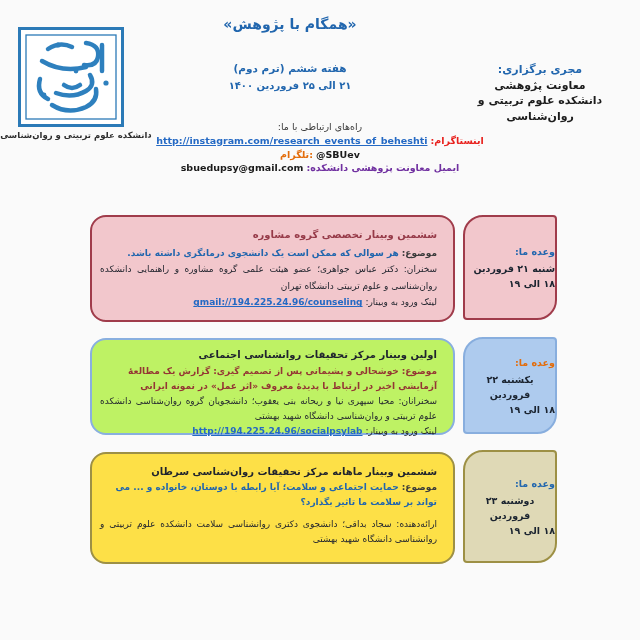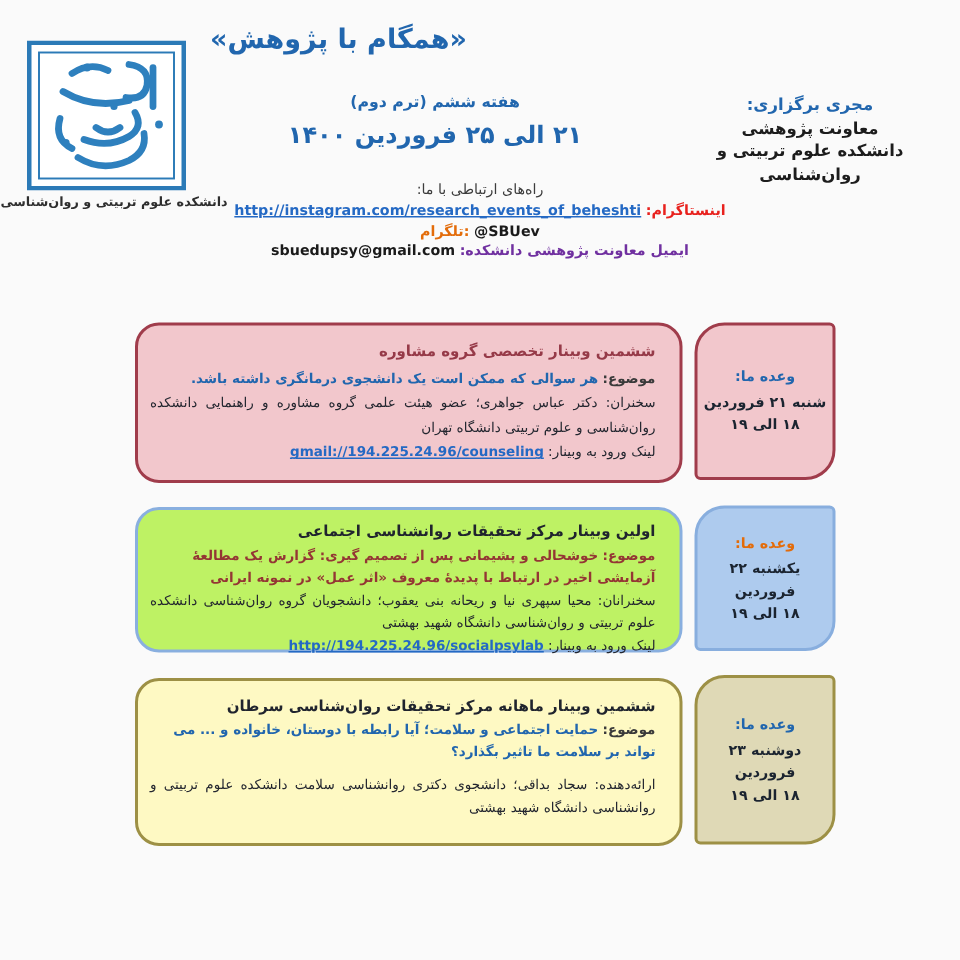--- a/index.html
+++ b/index.html
@@ -8,26 +8,26 @@
     background:#fafafa;
     font-family:"DejaVu Sans",sans-serif;
     direction:rtl;
   }
   .abs{position:absolute}
 
   
   .logo-box{left:18px;top:27px;width:106px;height:100px}
   .logo-caption{left:0px;top:130px;width:152px;text-align:center;
     font-size:8.5px;font-weight:bold;color:#2e2e2e;letter-spacing:0}
-  .main-title{top:16px;left:140px;width:300px;text-align:left;
-    font-size:18px;font-weight:bold;color:#2166ae}
+  .main-title{top:16px;left:140px;width:300px;text-align:center;
+    font-size:14px;font-weight:bold;color:#2166ae}
   .sub-title{top:62px;left:165px;width:250px;text-align:center;
     font-size:10.5px;font-weight:bold;color:#2166ae}
   .date-range{top:80px;left:165px;width:250px;text-align:center;
-    font-size:16px;font-weight:bold;color:#2166ae}
+    font-size:10px;font-weight:bold;color:#2166ae}
 
   .organizer{top:62px;right:5px;width:190px;text-align:center;
     font-size:11px;font-weight:bold;line-height:15.5px;color:#1c1c1c}
   .organizer .org-label{color:#2166ae}
 
   .contact{top:120px;left:120px;width:400px;text-align:center;
     font-size:9.5px;line-height:13.8px;color:#3c3c3c}
   .contact .row{white-space:nowrap}
   .tg-label{color:#e36c0a;font-weight:bold}
   .tg-handle{color:#1a1a1a;font-weight:bold}
@@ -50,29 +50,29 @@
 
   .event-1{top:215px;height:107px;background:#f2c7cc;border-color:#a03c4b}
   .event-1 .ev-title{color:#963a48}
   .event-1 .t-text{color:#2166ae}
 
   .event-2{top:338px;height:97px;background:#bef264;border-color:#89afdf;line-height:1.68;padding-top:7px}
   .event-2 .ev-title{color:#20242e}
   .event-2 .t-label{color:#943634}
   .event-2 .t-text{color:#943634}
 
-  .event-3{top:452px;height:112px;background:#fef9c3;border-color:#9d9045;line-height:1.7}
+  .event-3{top:452px;height:112px;background:#fde047;border-color:#9d9045;line-height:1.7}
   .event-3 .ev-title{color:#20242e}
   .event-3 .t-text{color:#2166ae}
   .event-3 .ev-speaker{margin-top:6px}
 
   
   .sched{left:463px;width:94px;box-sizing:border-box;
     border-radius:20px 4px 20px 4px;border:2px solid;
-    display:flex;flex-direction:column;justify-content:center;align-items:center;
+    display:flex;flex-direction:column;justify-content:center;align-items:flex-start;
     text-align:center;font-size:9.5px;font-weight:bold;color:#1b2430;line-height:15px}
   .sched .s-label{margin-bottom:2px}
   .sched-1{top:215px;height:105px;background:#f2c7cc;border-color:#a03c4b}
   .sched-1 .s-label{color:#2166ae}
   .sched-2{top:337px;height:97px;background:#aecbee;border-color:#88aede}
   .sched-2 .s-label{color:#e36c0a}
   .sched-3{top:450px;height:113px;background:#dfd9b6;border-color:#9d9045}
   .sched-3 .s-label{color:#2166ae}
 </style>
 </head>

